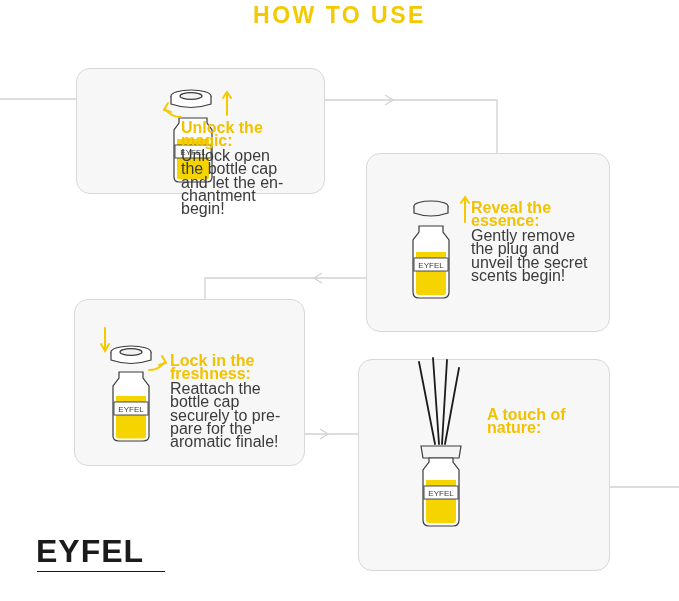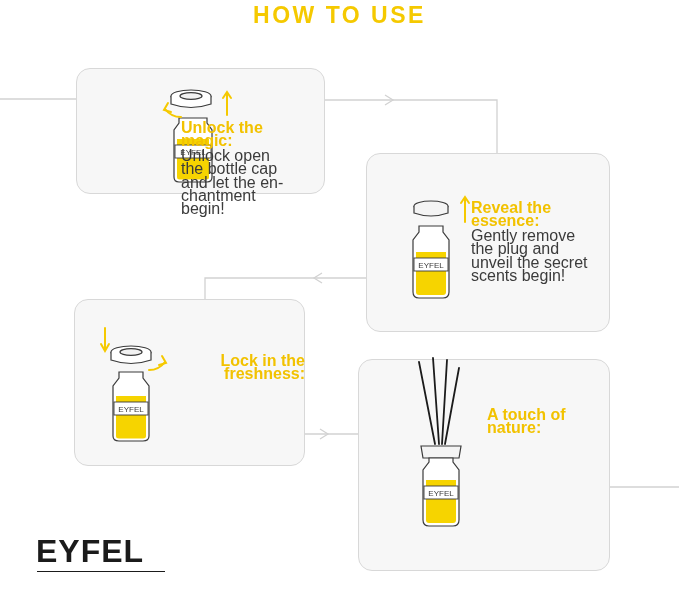--- a/index.html
+++ b/index.html
@@ -188,22 +188,23 @@
         <path d="M29 84 L59 84 L59 124 Q59 126.5 56 126.5 L32 126.5 Q29 126.5 29 124 Z" fill="#F6D400"></path>
         <rect x="27" y="90" width="34" height="13" fill="#ffffff" stroke="#3b3b3b" stroke-width="0.9"></rect>
         <text x="44" y="100" font-family="Liberation Sans, sans-serif" font-size="8" fill="#3b3b3b" text-anchor="middle">EYFEL</text>
         <g stroke="#F5C900" stroke-width="2" fill="none" stroke-linecap="round">
           <path d="M18 16 L18 38"></path>
           <path d="M14 32 L18 39 L22 32"></path>
           <path d="M78 50 Q72 58 62 58"></path>
           <path d="M75 44 L79 51 L72 53"></path>
         </g>
       </svg>
-      <div class="txt" style="left:112px; top:54px; width:118px;text-align:right;">
+      <div class="txt" style="left:95px; top:54px; width:118px;">
         <span class="hl">Lock in the freshness:</span>
+        <span>Reattach the bottle cap securely to pre-pare for the aromatic finale!</span>
       </div>
     </div>
   </div>
 
   <div class="card" style="left:358px; top:359px; width:252px; height:212px;">
     <div class="card-inner">
       <svg class="bottle" style="left:22px; top:-10px;" width="120" height="192" viewBox="0 0 120 192">
 
         <g stroke="#1b1b1b" stroke-width="1.8" stroke-linecap="round">
           <path d="M54 94 L38 12"></path>

